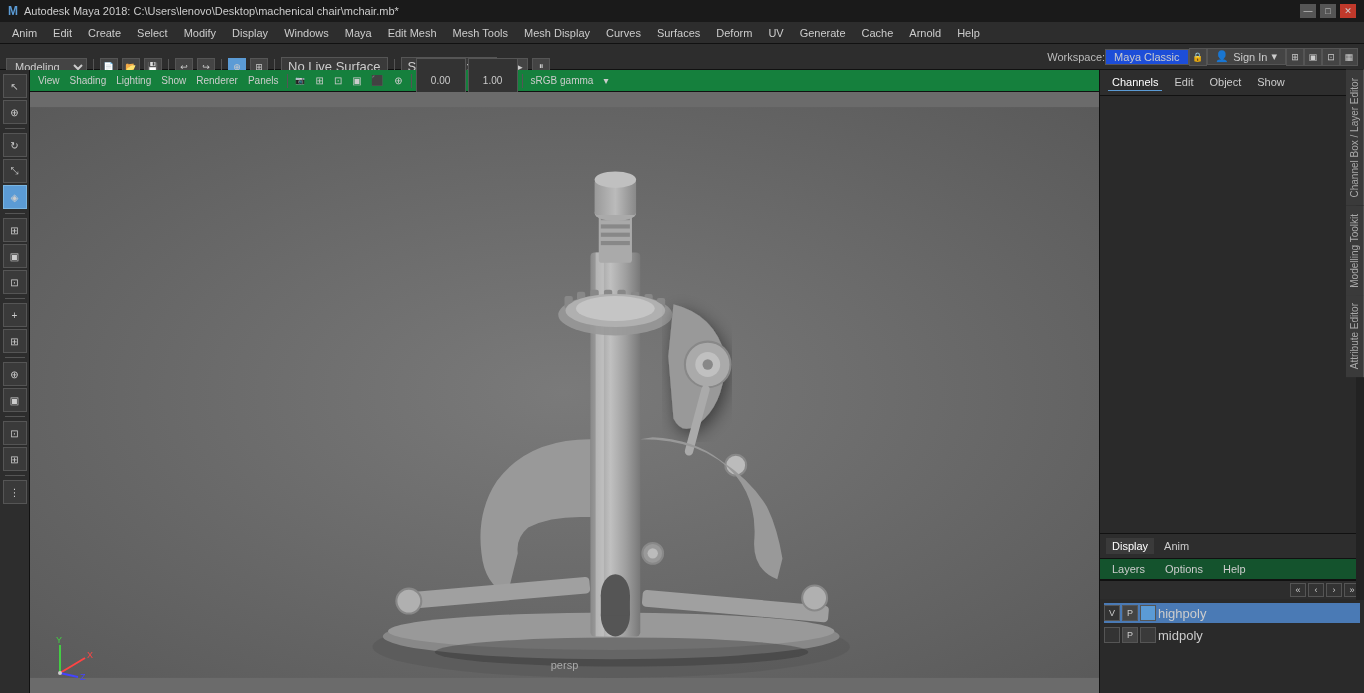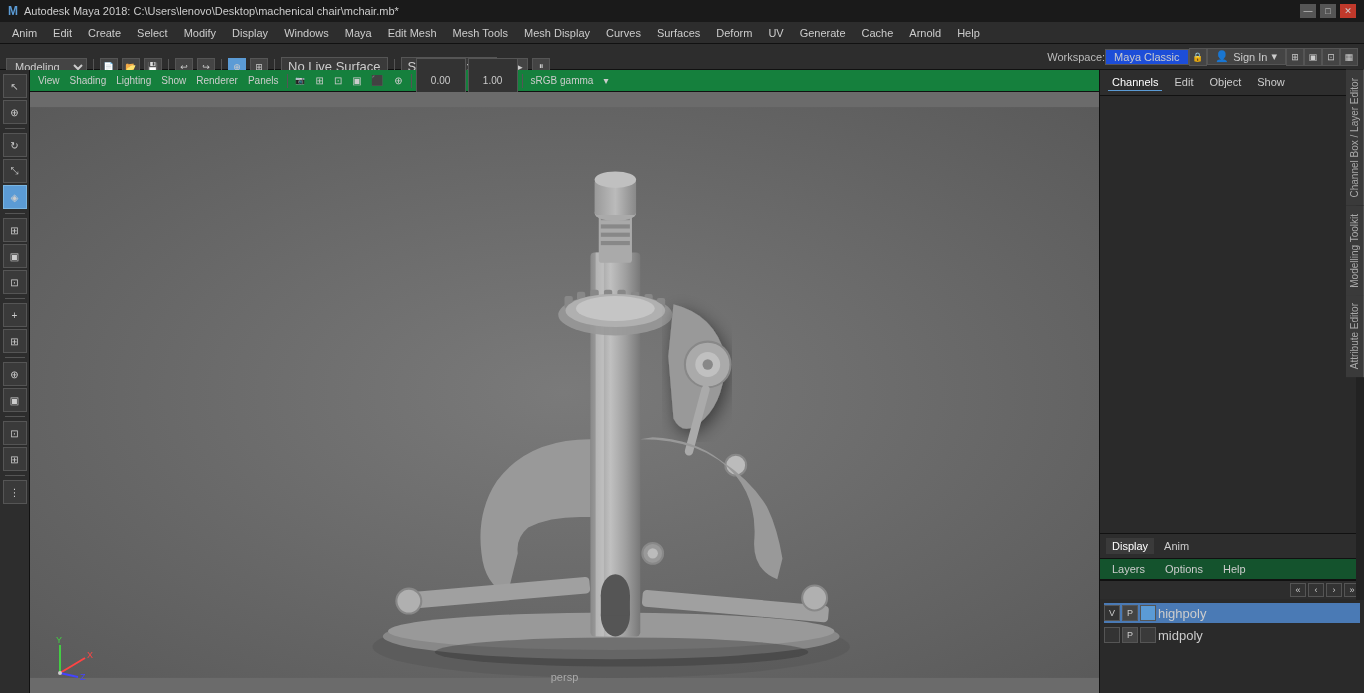--- a/index.html
+++ b/index.html
@@ -65,21 +65,21 @@
     .vt-sep { width: 1px; height: 14px; background: #555; margin: 0 2px; }
     .vt-num { color: #ccc; font-size: 10px; background: #333; border: 1px solid #555; padding: 16px 4px; width: 50px; text-align: center; }
 
     
     #viewport {
       flex: 1; background: #6b6b6b; position: relative; overflow: hidden;
     }
 
     
     #persp-label {
-      position: absolute; bottom: 10px; left: 50%; transform: translateX(-50%);
+      position: absolute; bottom: 22px; left: 50%; transform: translateX(-50%);
       color: #aaa; font-size: 11px;
     }
 
     
     #axes {
       position: absolute; bottom: 20px; left: 20px; width: 40px; height: 40px;
     }
 
     
     #right-panel {

